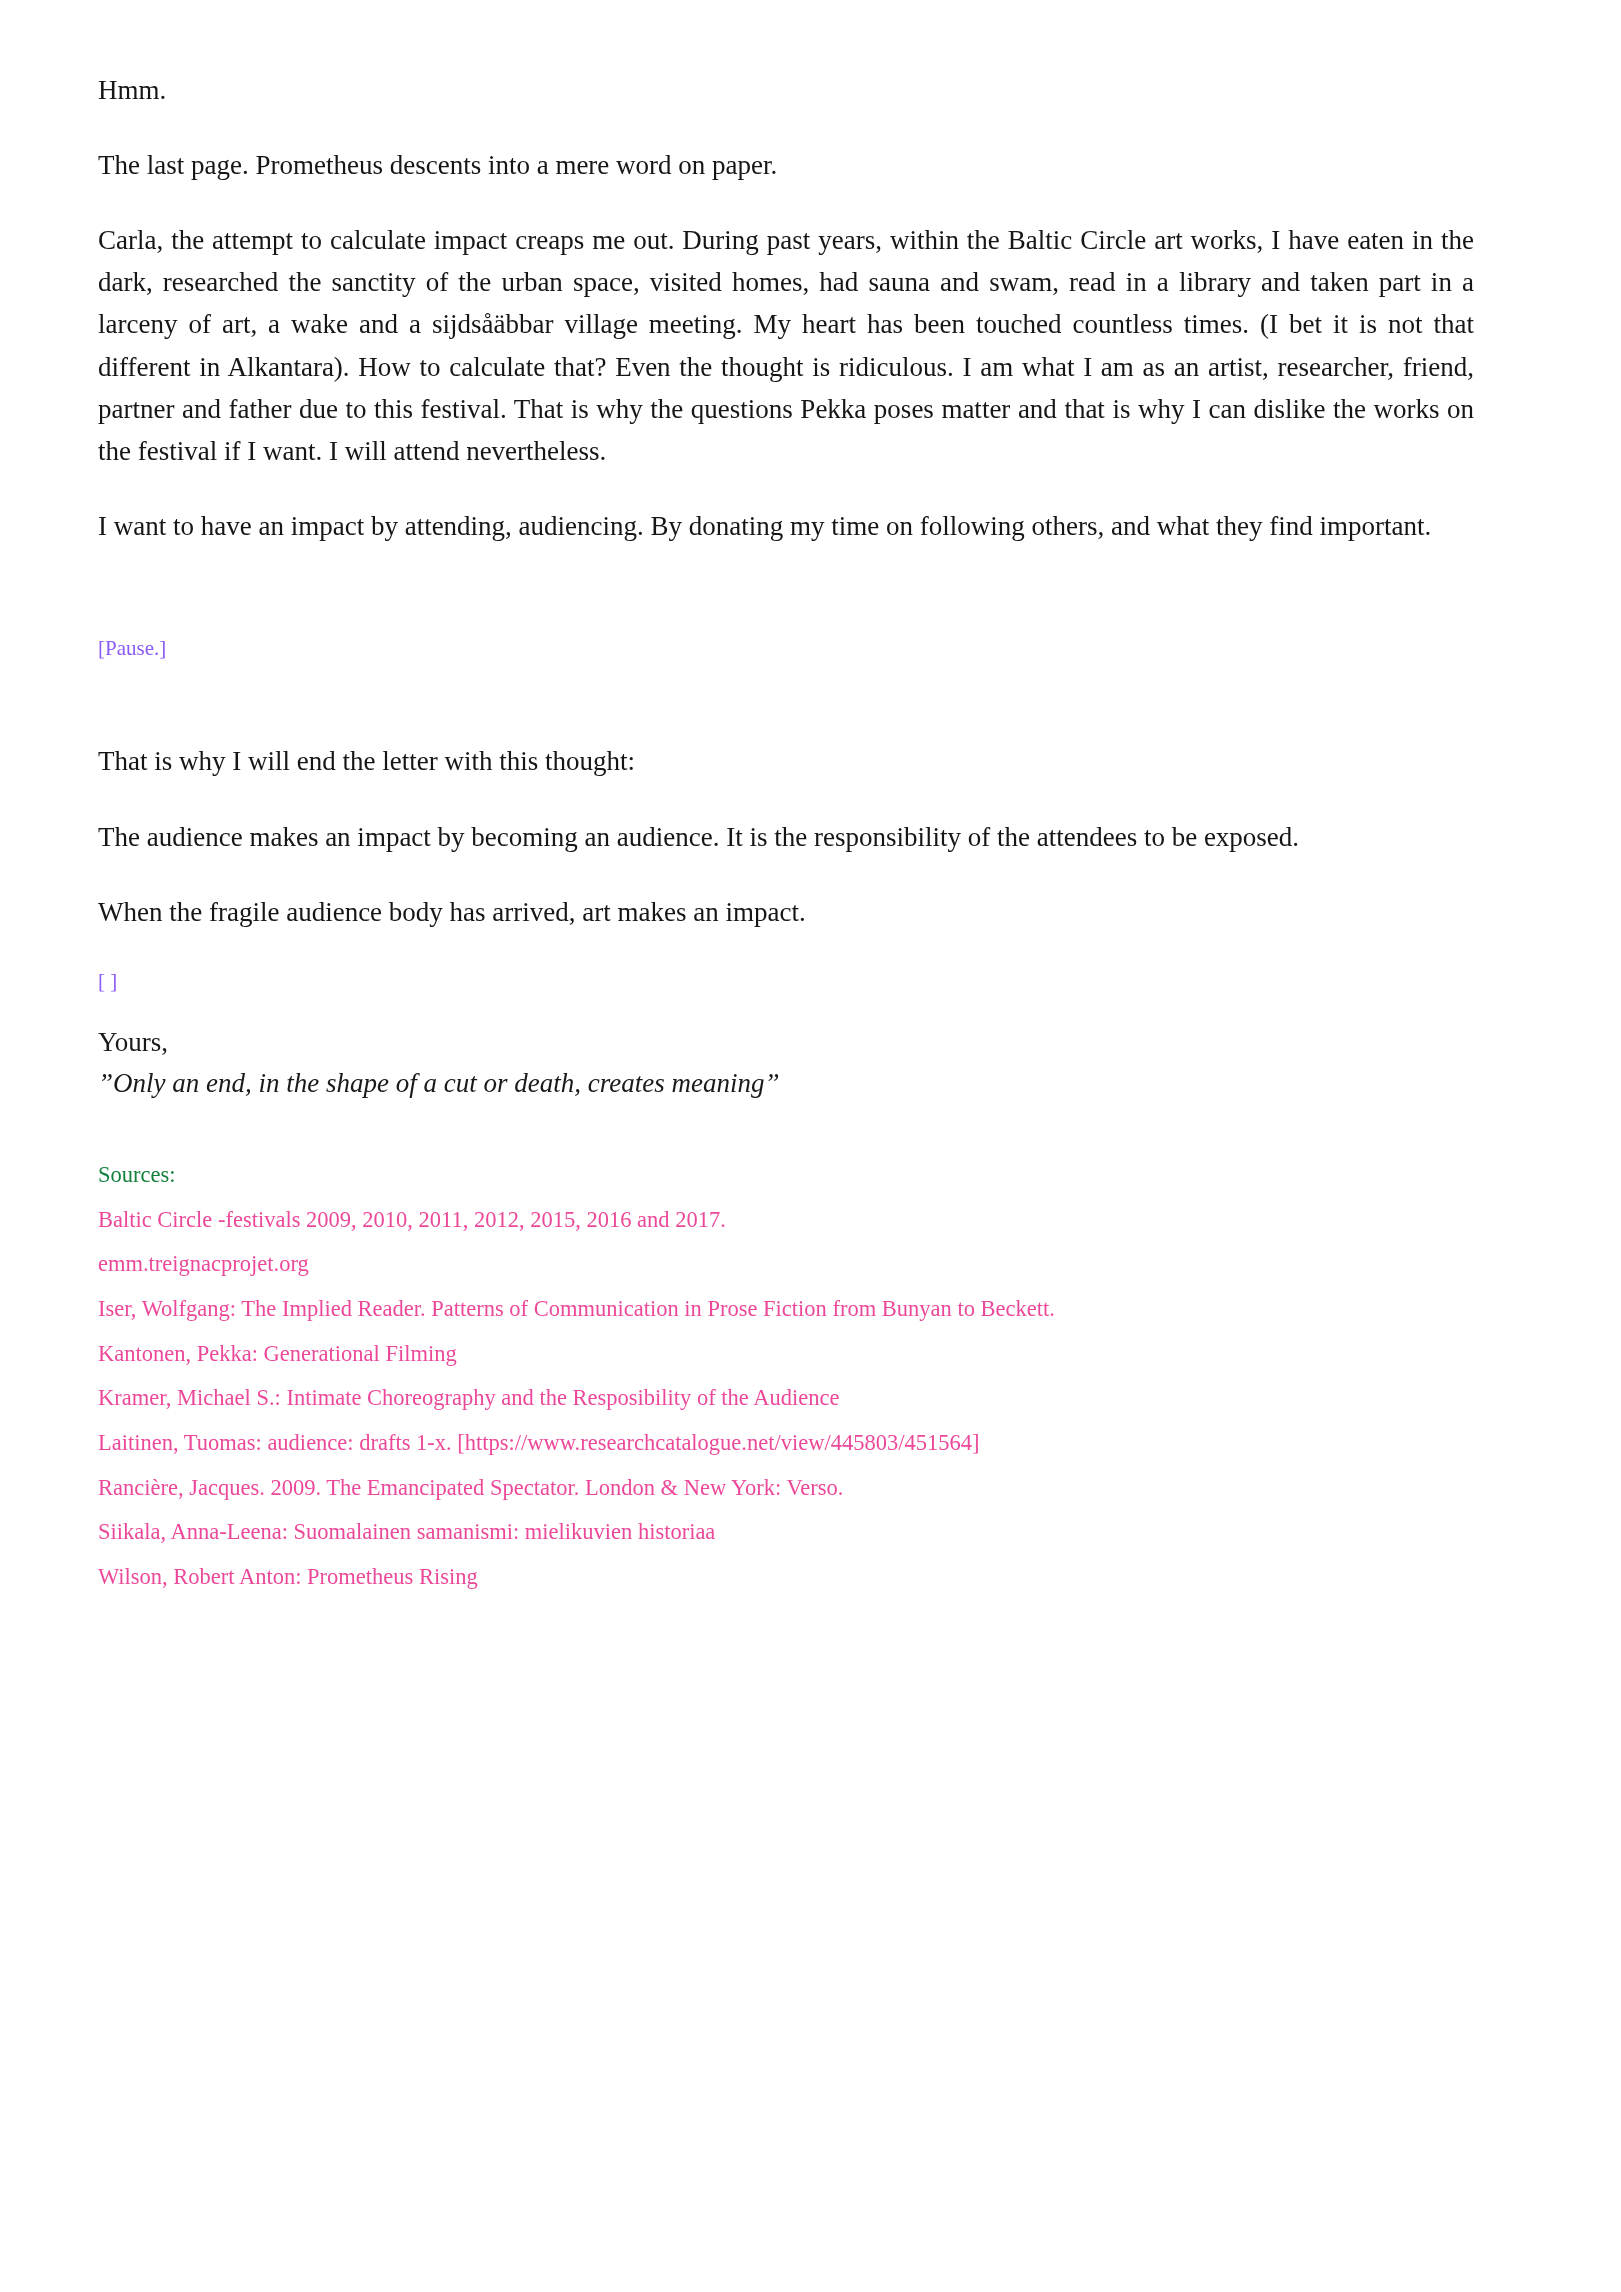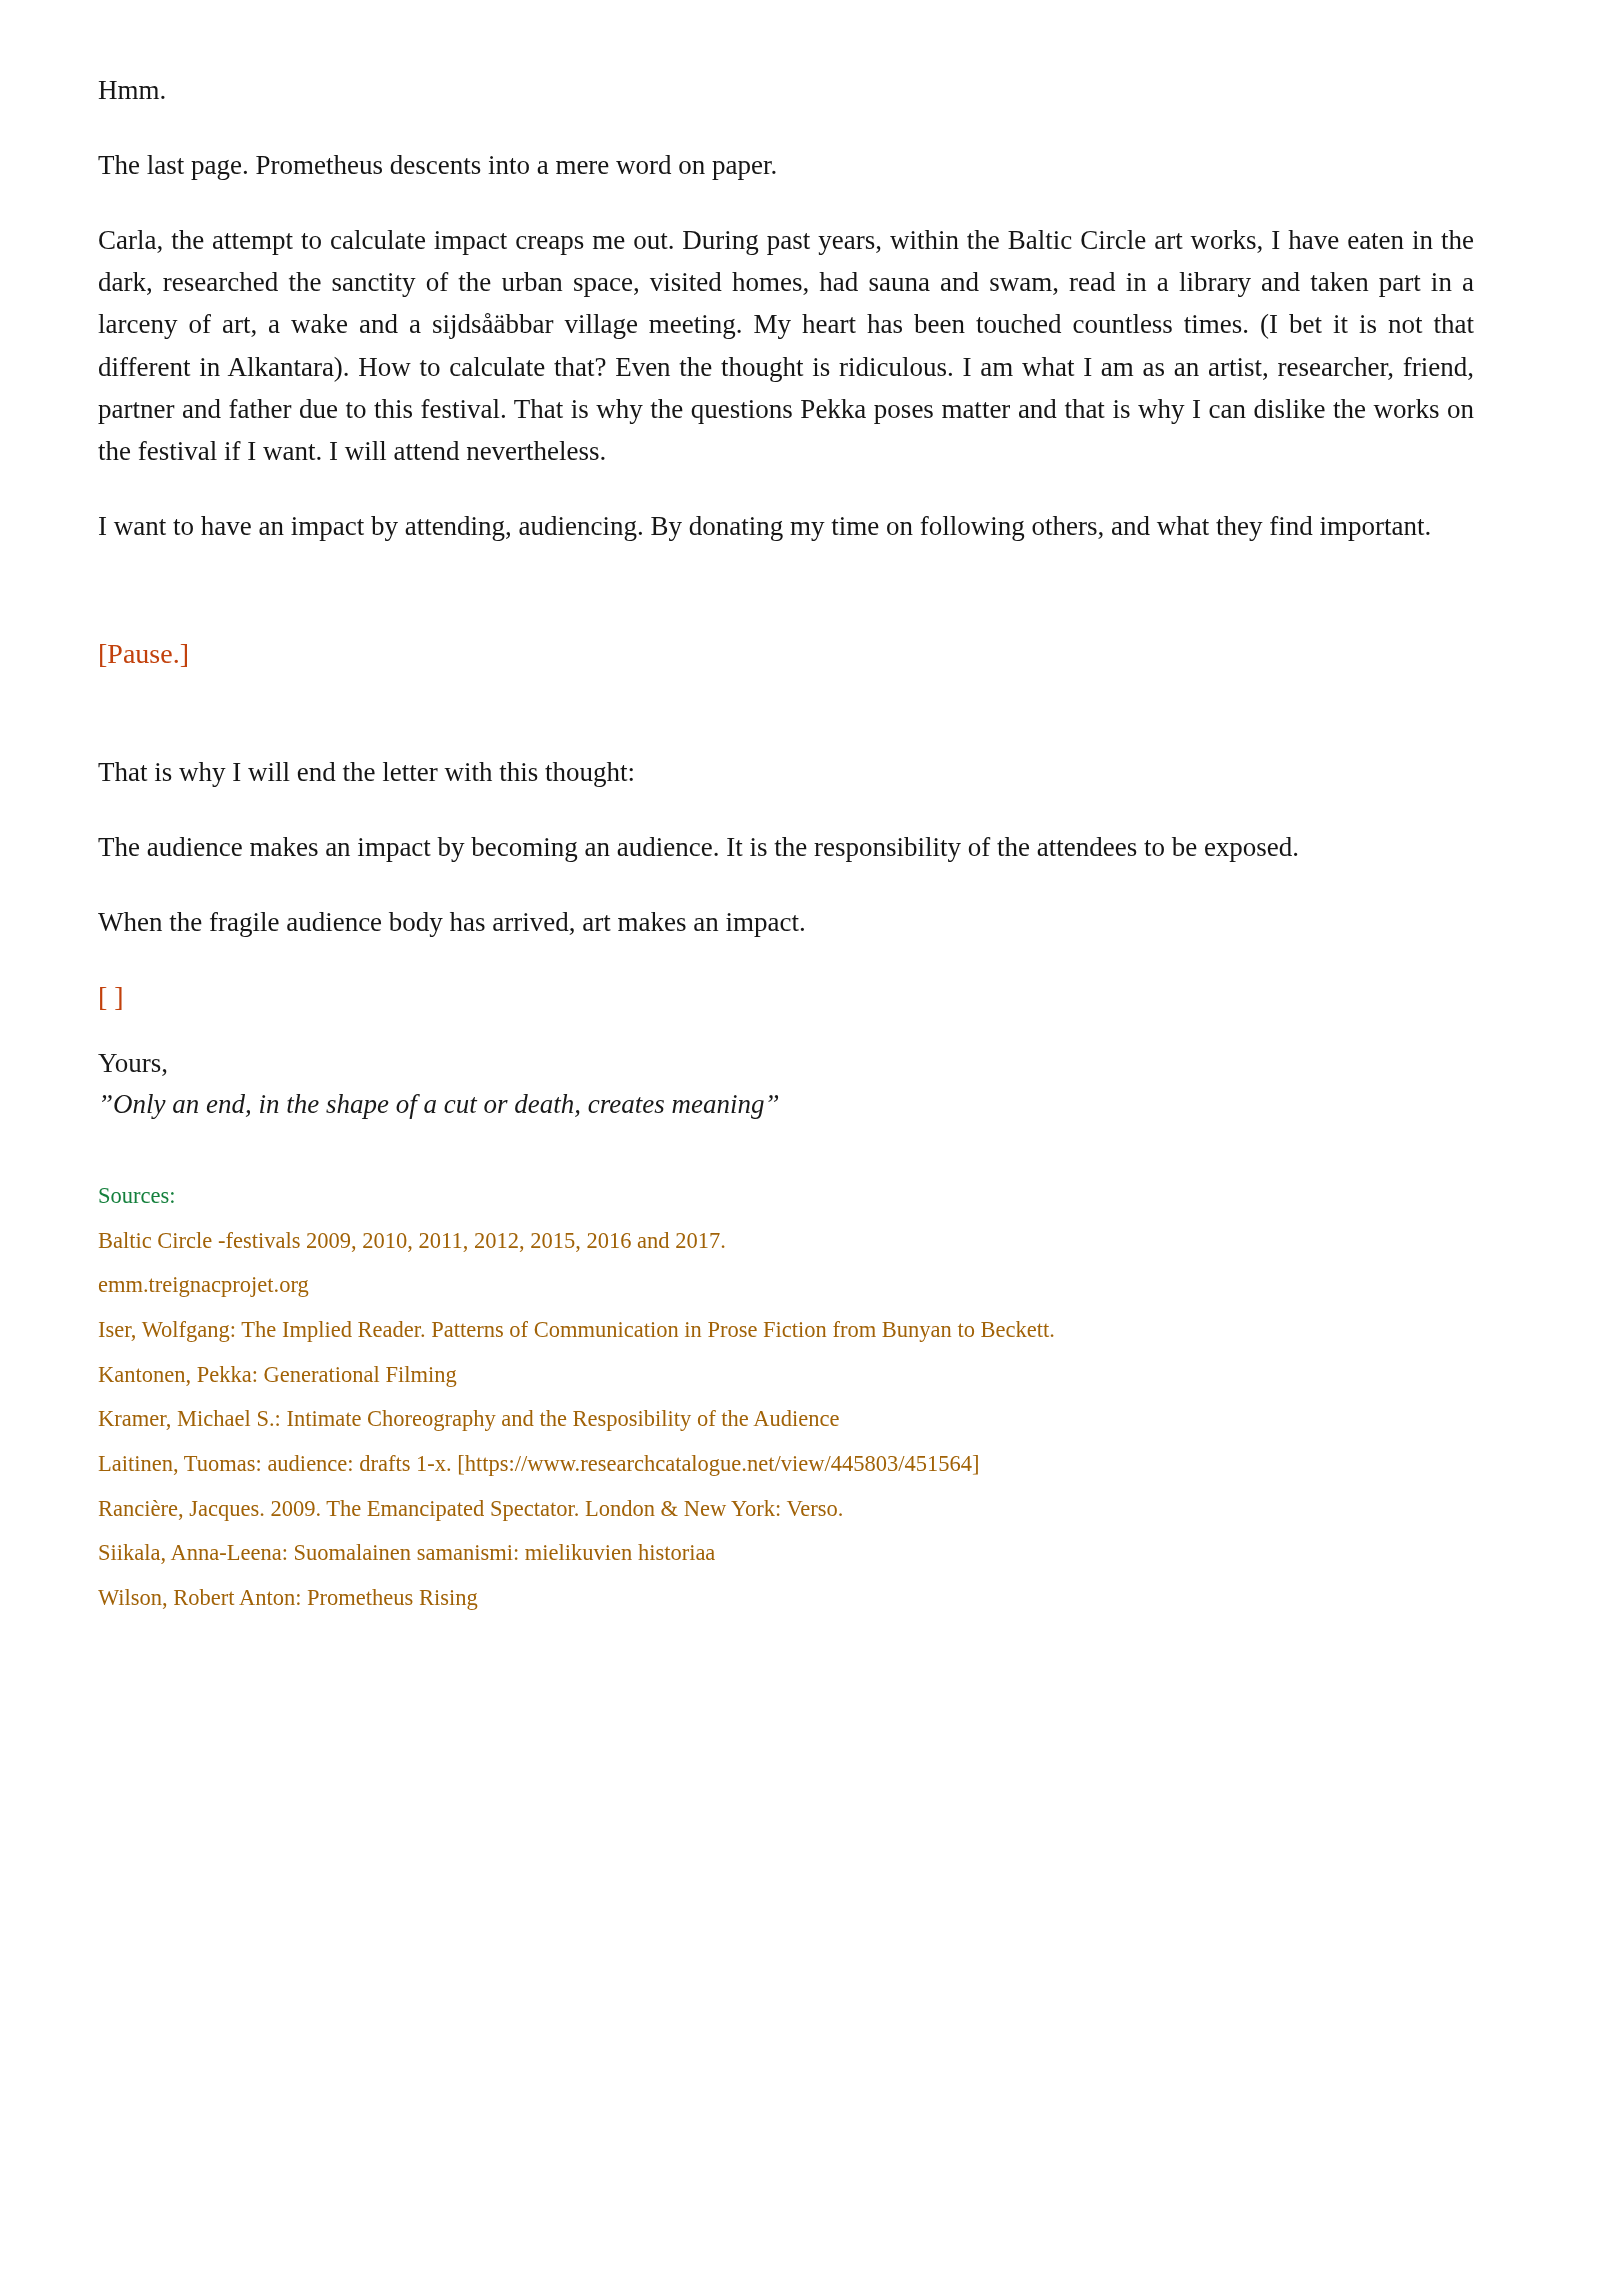--- a/index.html
+++ b/index.html
@@ -26,22 +26,22 @@
     color: #161616;
     margin: 0 0 33px 0;
     max-width: 1392px;
     text-align: left;
   }
   .para-justify {
     text-align: justify;
     text-justify: inter-word;
   }
   .accent {
-    color: #c2410c;
-    font-size: 28px;
+    color: #8b5cf6;
+    font-size: 21px;
     line-height: 1.5;
     margin: 0;
   }
   .spacer-lg { height: 76px; }
   .spacer-md { height: 53px; }
   .spacer-sm { height: 25.5px; }
   .signature-block {
     font-size: 27px;
     line-height: 1.45;
     margin: 0;
@@ -56,21 +56,21 @@
   }
   .sources-heading {
     font-size: 22.5px;
     line-height: 1.55;
     color: #15803d;
     margin: 0 0 9.8px 0;
   }
   .source-item {
     font-size: 22.5px;
     line-height: 1.55;
-    color: #a16207;
+    color: #ec4899;
     margin: 0 0 9.8px 0;
   }
 </style>
 </head>
 <body>
 
 <div class="page">
 
   <p class="body-text">Hmm.</p>
 

